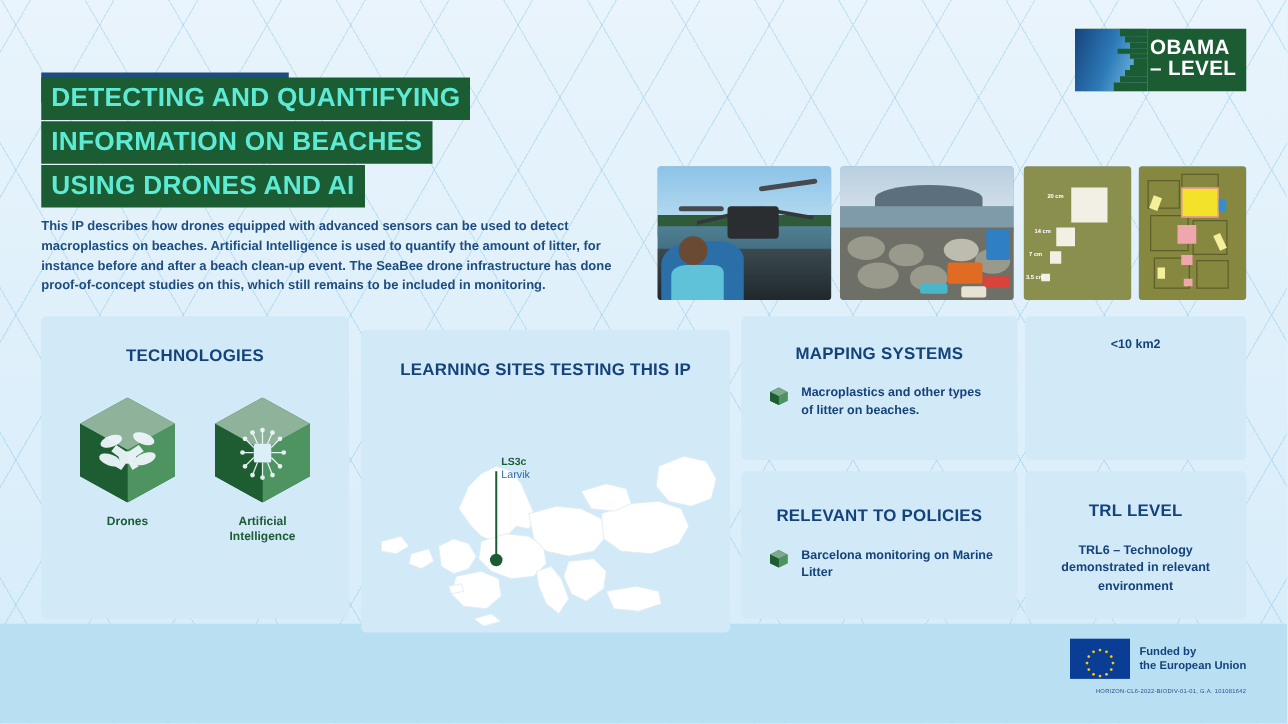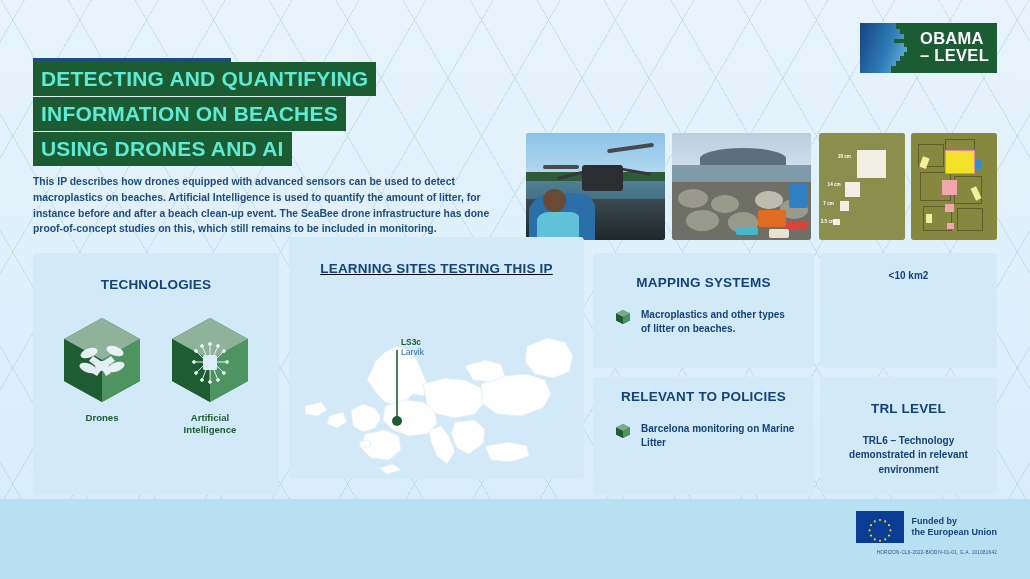--- a/index.html
+++ b/index.html
@@ -139,39 +139,39 @@
   .ph4-seg { position:absolute; border:0.6px solid #5d5e2a; }
   .ph4-obj { position:absolute; }
 
   
   .panel {
     position: absolute;
     background: #d2e9f8;
     border-radius: 4px;
   }
   .p-tech   { left: 33px;  top: 253px; width: 246px; height: 242px; }
-  .p-map    { left: 289px; top: 237px; width: 295px; height: 242px; text-decoration: underline; }
+  .p-map    { left: 289px; top: 264px; width: 295px; height: 242px; }
   .p-mapsys { left: 593px; top: 253px; width: 221px; height: 115px; }
   .p-scale  { left: 820px; top: 253px; width: 177px; height: 115px; }
   .p-policy { left: 593px; top: 377px; width: 221px; height: 118px; }
   .p-trl    { left: 820px; top: 377px; width: 177px; height: 118px; }
 
   .panel-title {
     color: #14427a;
     font-size: 13.5px;
     font-weight: bold;
     text-align: center;
     letter-spacing: 0.2px;
     line-height: 1.24;
   }
   .p-tech .panel-title   { margin-top: 24px; }
   .p-map .panel-title    { margin-top: 24px; }
   .p-mapsys .panel-title { margin-top: 22px; }
   .p-scale .panel-title  { margin-top: 22px; }
-  .p-policy .panel-title { margin-top: 12px; }
+  .p-policy .panel-title { margin-top: 28px; }
   .p-trl .panel-title    { margin-top: 24px; }
 
   .panel-value {
     color: #14427a;
     font-size: 10px;
     font-weight: 600;
     text-align: center;
     line-height: 1.45;
     margin-top: 16px;
     padding: 0 16px;

